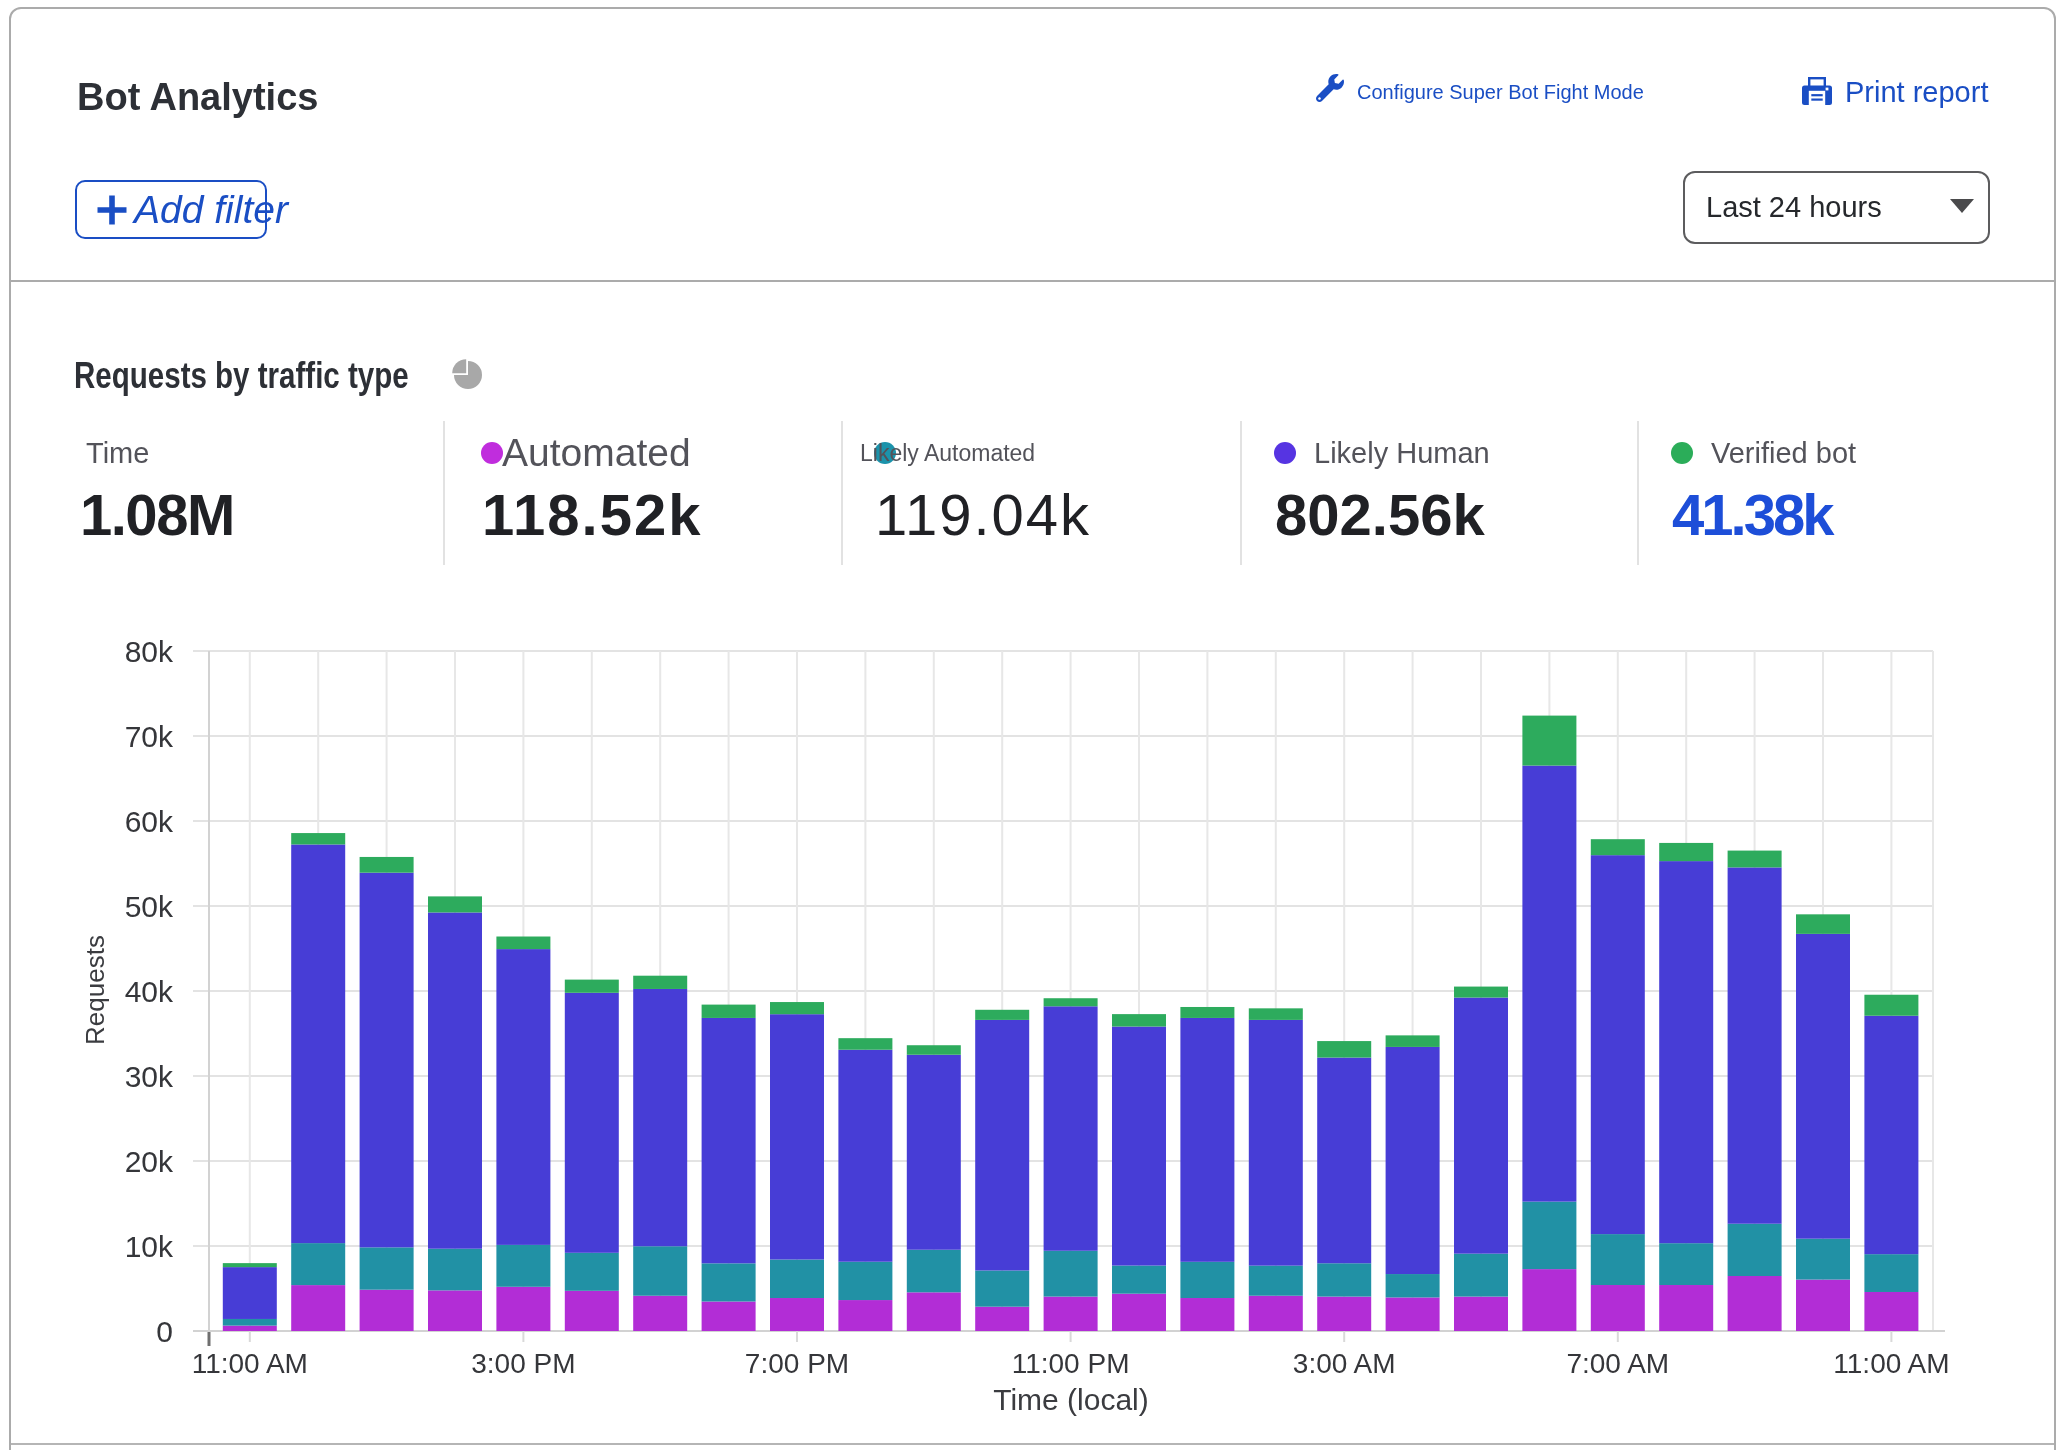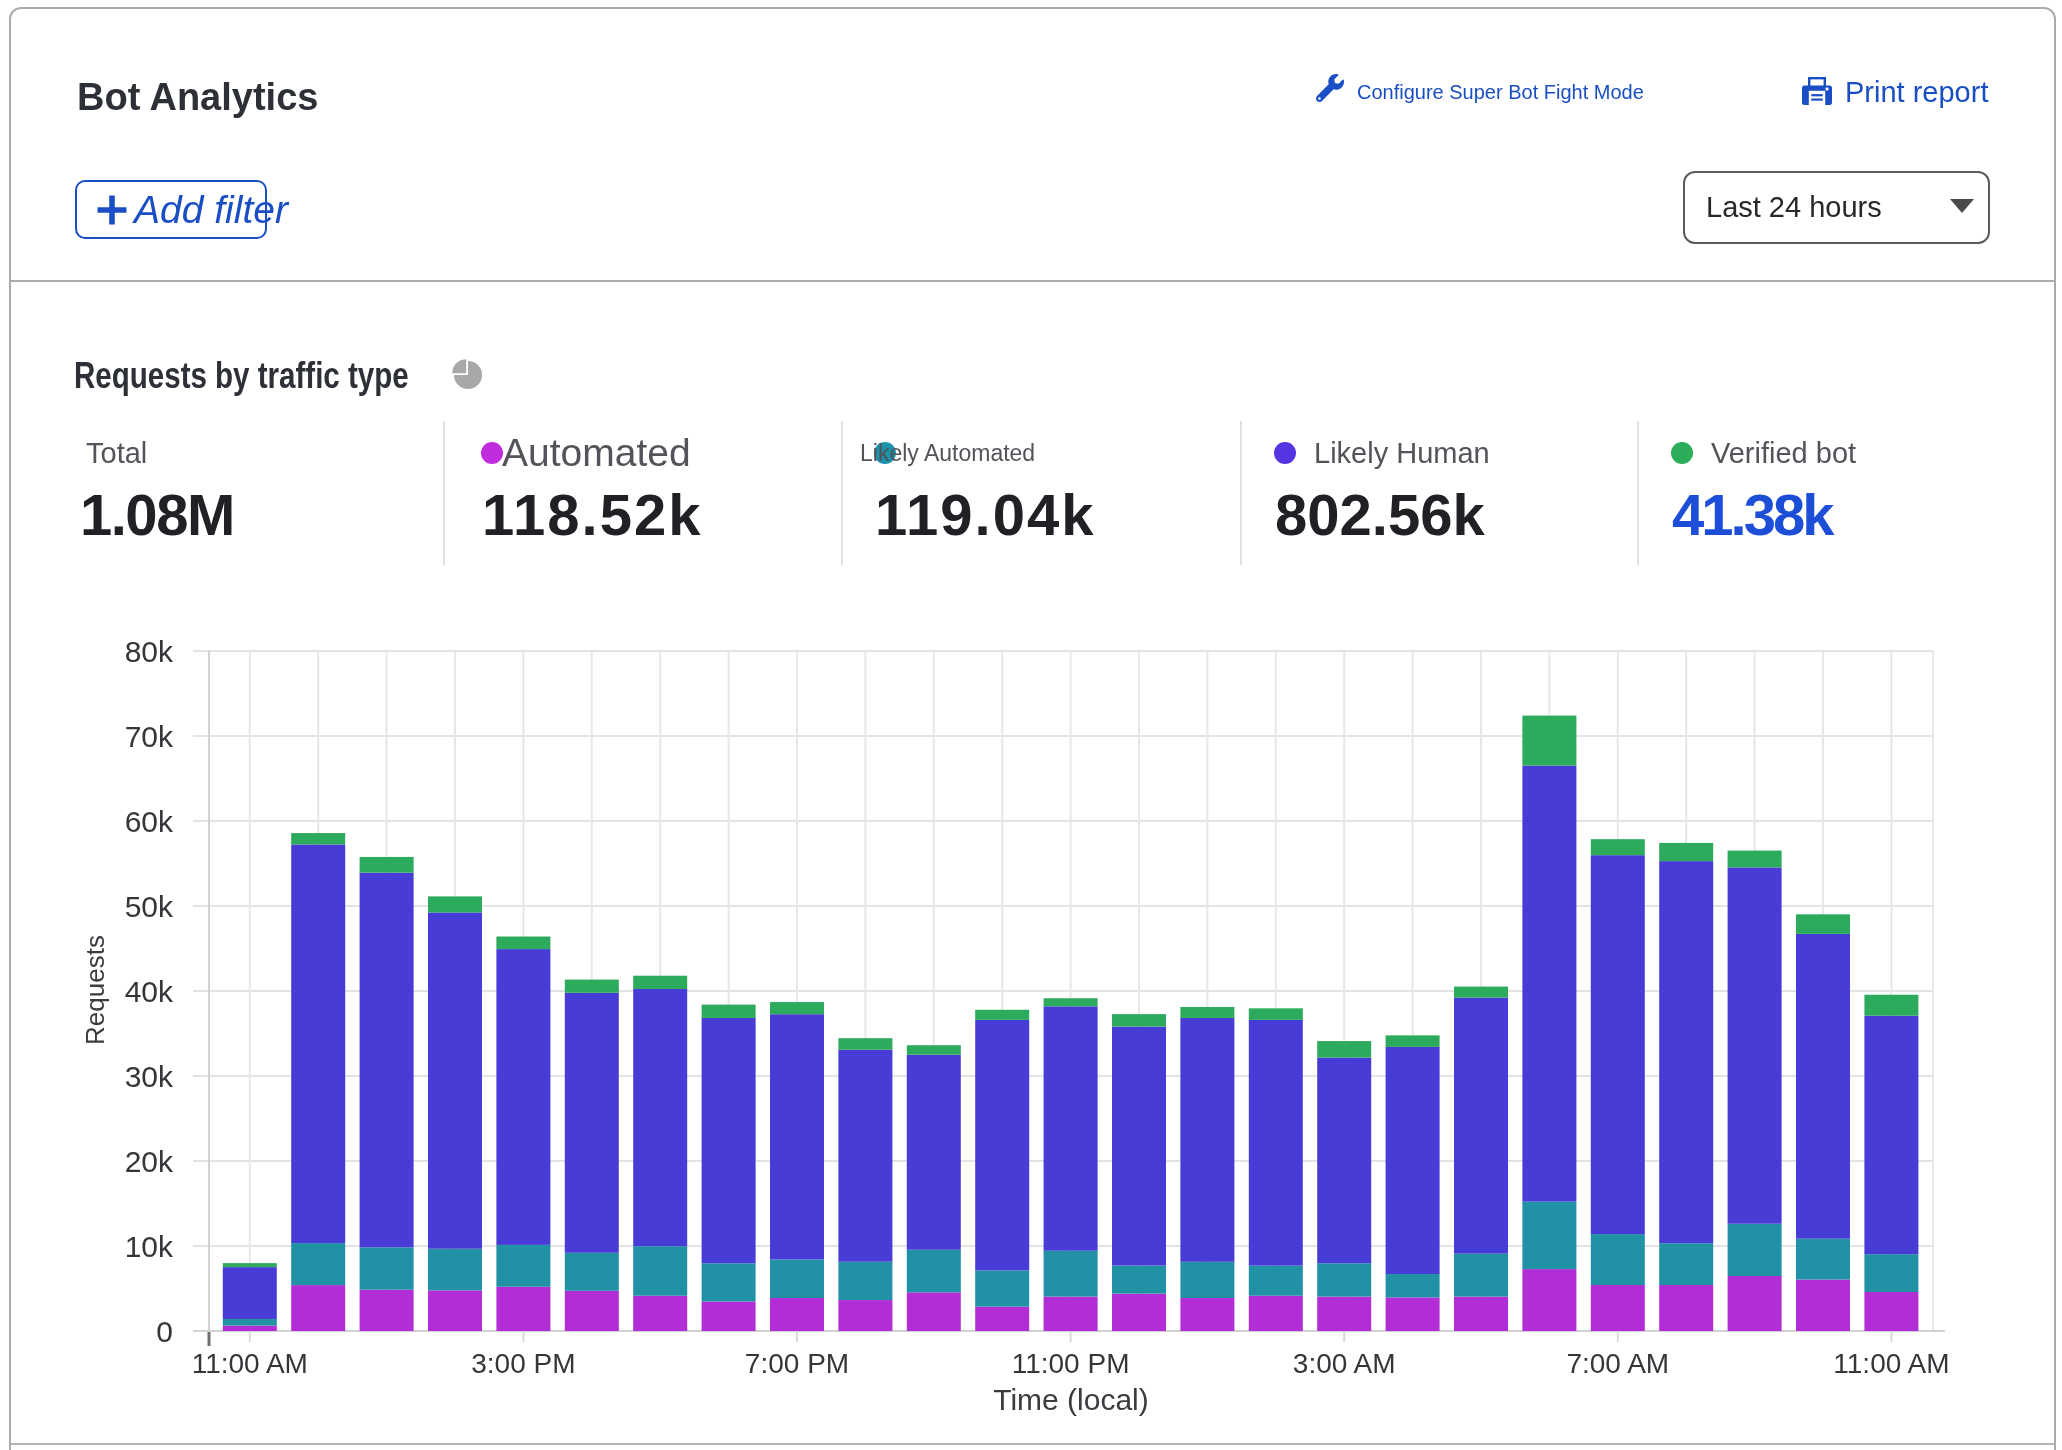--- a/index.html
+++ b/index.html
@@ -37,28 +37,28 @@
 <div class="abs" style="left:1950px;top:199px;width:0;height:0;border-left:12px solid transparent;border-right:12px solid transparent;border-top:14px solid #4a4a4c;"></div>
 
 <div class="abs" style="left:11px;top:280px;width:2043px;height:2px;background:#ababab;"></div>
 
 <div class="abs" style="left:74px;top:356px;font-size:36px;font-weight:700;line-height:40px;color:#2d3036;transform:scaleX(0.82);transform-origin:0 0;">Requests by traffic type</div>
 <svg style="position:absolute;left:447px;top:359px;" width="36" height="30" viewBox="0 0 36 30">
     <path fill="#a8a8a8" d="M21 16 L21 2 A14 14 0 1 1 7 16 Z"></path>
     <path fill="#a8a8a8" d="M19.2 14.2 L5.2 14.2 A14 14 0 0 1 19.2 0.2 Z"></path>
   </svg>
 
-<div style="position:absolute;left:86px;top:437px;line-height:32px;font-size:29px;color:#53535a;">Total</div>
+<div style="position:absolute;left:86px;top:437px;line-height:32px;font-size:29px;color:#53535a;">Time</div>
 <div style="position:absolute;left:80px;top:484px;line-height:62px;font-size:58px;font-weight:700;letter-spacing:-1.5px;color:#202125;">1.08M</div>
 <div style="position:absolute;left:481px;top:442px;width:22px;height:22px;border-radius:50%;background:#c02ddd;"></div>
 <div style="position:absolute;left:491px;top:437px;line-height:32px;font-size:39px;color:#53535a;margin-left:11px;">Automated</div>
 <div style="position:absolute;left:482px;top:484px;line-height:62px;font-size:58px;font-weight:700;letter-spacing:2px;color:#202125;">118.52k</div>
 <div style="position:absolute;left:874px;top:442px;width:22px;height:22px;border-radius:50%;background:#1b93ab;"></div>
 <div style="position:absolute;left:860px;top:437px;line-height:32px;font-size:23px;color:#53535a;">Likely Automated</div>
-<div style="position:absolute;left:875px;top:484px;line-height:62px;font-size:58px;font-weight:700;letter-spacing:2px;color:#202125;text-align:right;">119.04k</div>
+<div style="position:absolute;left:875px;top:484px;line-height:62px;font-size:58px;font-weight:400;letter-spacing:2px;color:#202125;text-align:right;">119.04k</div>
 <div style="position:absolute;left:1274px;top:442px;width:22px;height:22px;border-radius:50%;background:#5634e2;"></div>
 <div style="position:absolute;left:1314px;top:437px;line-height:32px;font-size:29px;color:#53535a;">Likely Human</div>
 <div style="position:absolute;left:1275px;top:484px;line-height:62px;font-size:58px;font-weight:700;letter-spacing:0px;color:#202125;">802.56k</div>
 <div style="position:absolute;left:1671px;top:442px;width:22px;height:22px;border-radius:50%;background:#2bad59;"></div>
 <div style="position:absolute;left:1711px;top:437px;line-height:32px;font-size:29px;color:#53535a;">Verified bot</div>
 <div style="position:absolute;left:1672px;top:484px;line-height:62px;font-size:58px;font-weight:700;letter-spacing:-3px;color:#1d4ed8;">41.38k</div>
 <div style="position:absolute;left:443px;top:421px;width:2px;height:144px;background:#e2e2e2;"></div>
 <div style="position:absolute;left:841px;top:421px;width:2px;height:144px;background:#e2e2e2;"></div>
 <div style="position:absolute;left:1240px;top:421px;width:2px;height:144px;background:#e2e2e2;"></div>
 <div style="position:absolute;left:1637px;top:421px;width:2px;height:144px;background:#e2e2e2;"></div>

